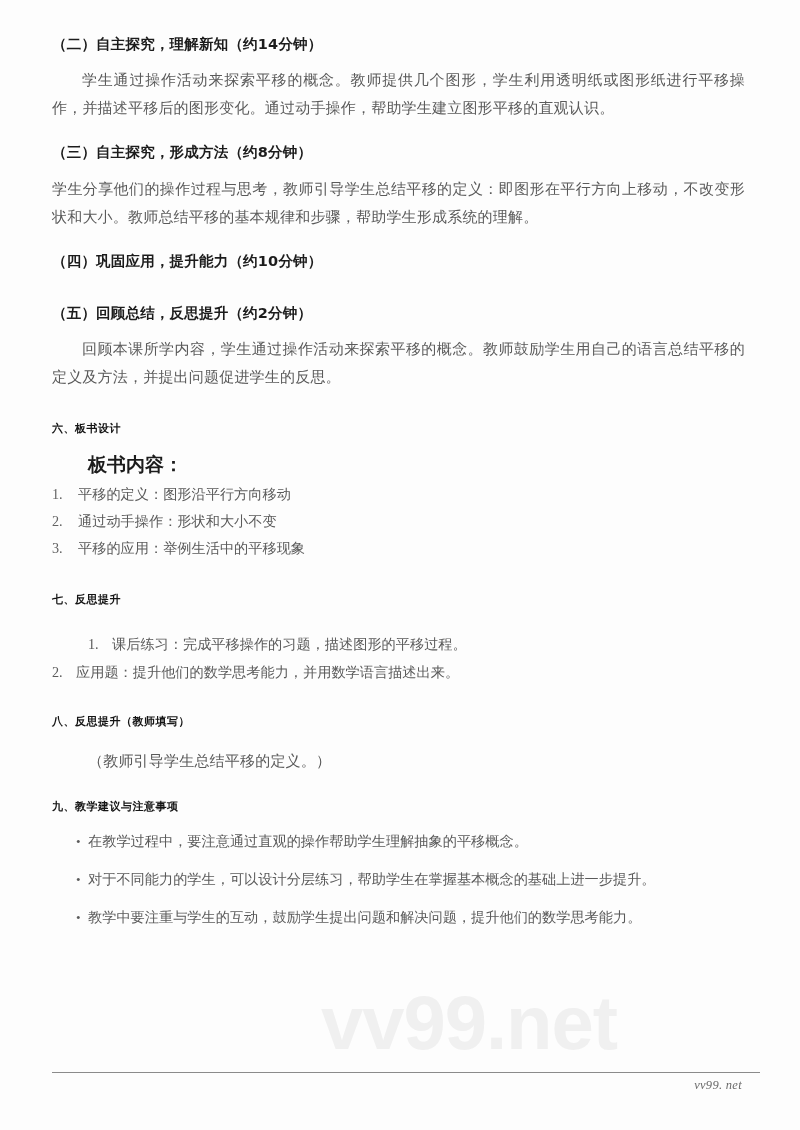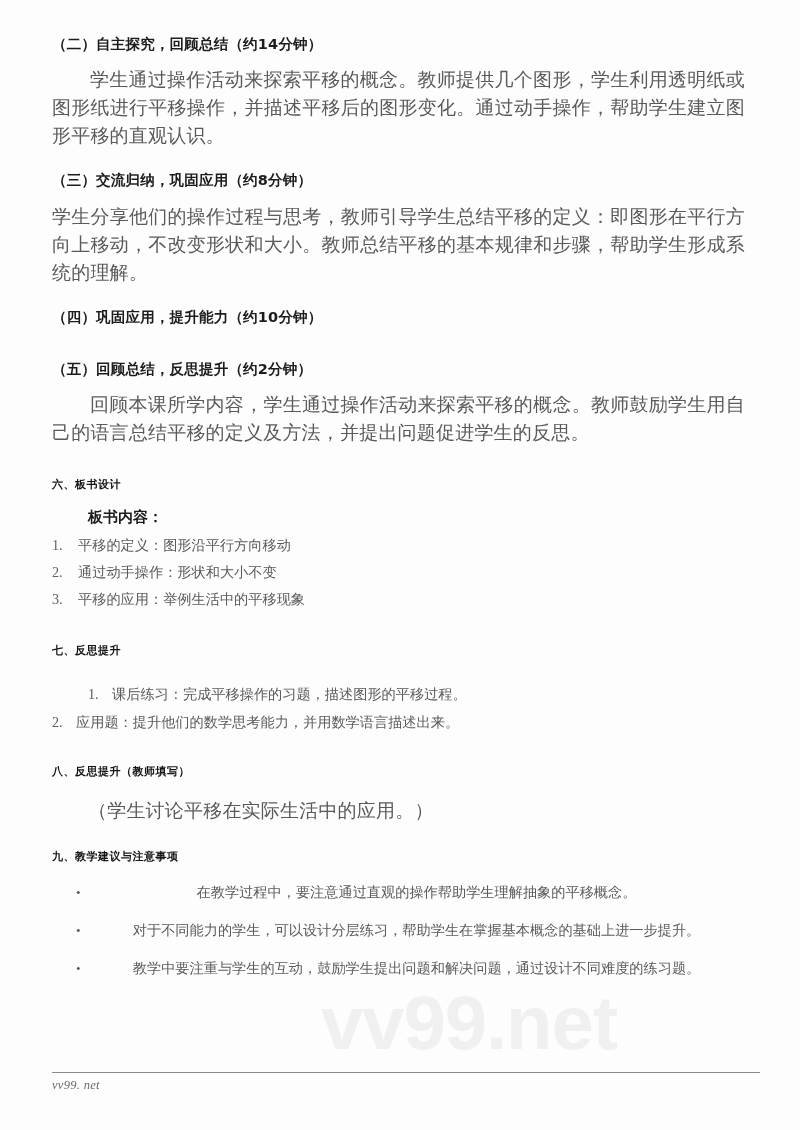--- a/index.html
+++ b/index.html
@@ -58,29 +58,29 @@
     font-size: 14.5px;
     color: #1c1c1c;
     margin: 0;
     padding: 0;
     line-height: 1.4;
     letter-spacing: 0.2px;
   }
   .h-minor {
     font-family: "DejaVu Sans", "Liberation Sans", sans-serif;
     font-weight: bold;
+    font-size: 19px;
+    color: #1c1c1c;
+    margin: 0;
+    padding: 0;
+    line-height: 1.4;
+  }
+  
+  .para {
     font-size: 15px;
-    color: #1c1c1c;
-    margin: 0;
-    padding: 0;
-    line-height: 1.4;
-  }
-  
-  .para {
-    font-size: 19px;
     color: #5a5a5a;
     line-height: 28px;
     margin: 0;
     padding: 0;
     text-align: justify;
     text-justify: inter-ideograph;
     letter-spacing: 0.2px;
   }
   .para.indent {
     text-indent: 2em;
@@ -142,21 +142,20 @@
     margin-bottom: 15px;
   }
   .bullet-list li .dot {
     flex: 0 0 12px;
     width: 12px;
     color: #5a5a5a;
     font-size: 13px;
   }
   .bullet-list li .txt {
     flex: 1;
-    text-align: center;
   }
   
   .sp-4  { height: 4px; }
   .sp-12 { height: 12px; }
   .sp-14 { height: 14px; }
   .sp-16 { height: 16px; }
   .sp-18 { height: 18px; }
   .sp-20 { height: 20px; }
   .sp-22 { height: 22px; }
   .sp-24 { height: 24px; }
@@ -172,46 +171,47 @@
     top: 1072px;
     z-index: 3;
   }
   .footer-rule {
     height: 1px;
     background: #8b8b8b;
     width: 100%;
   }
   .footer-text {
     margin-top: 5px;
+    text-align: right;
     padding-right: 18px;
     font-family: "Liberation Serif", "DejaVu Serif", serif;
     font-style: italic;
     font-size: 12.5px;
     color: #6a6a6a;
     letter-spacing: 0.3px;
   }
 </style>
 </head>
 <body>
 
 <div class="page">
 
   <div class="watermark">vv99.net</div>
 
   <div class="content">
 
     <div class="sp-34"></div>
 
-    <div class="h-sub">（二）自主探究，回顾总结（约14分钟）</div>
+    <div class="h-sub">（二）自主探究，理解新知（约14分钟）</div>
     <div class="sp-12"></div>
     <p class="para indent">学生通过操作活动来探索平移的概念。教师提供几个图形，学生利用透明纸或图形纸进行平移操作，并描述平移后的图形变化。通过动手操作，帮助学生建立图形平移的直观认识。</p>
 
     <div class="sp-20"></div>
 
-    <div class="h-sub">（三）交流归纳，巩固应用（约8分钟）</div>
+    <div class="h-sub">（三）自主探究，形成方法（约8分钟）</div>
     <div class="sp-12"></div>
     <p class="para">学生分享他们的操作过程与思考，教师引导学生总结平移的定义：即图形在平行方向上移动，不改变形状和大小。教师总结平移的基本规律和步骤，帮助学生形成系统的理解。</p>
 
     <div class="sp-20"></div>
 
     <div class="h-sub">（四）巩固应用，提升能力（约10分钟）</div>
     <div class="sp-12"></div>
 
     <div class="sp-20"></div>
 
@@ -255,39 +255,39 @@
         <span class="num">2.</span>
         <span class="txt">应用题：提升他们的数学思考能力，并用数学语言描述出来。</span>
       </li>
     </ul>
 
     <div class="sp-28"></div>
 
     <div class="h-major">八、反思提升（教师填写）</div>
     <div class="sp-18"></div>
     <div class="indent-block">
-      <p class="para">（学生讨论平移在实际生活中的应用。）</p>
+      <p class="para">（教师引导学生总结平移的定义。）</p>
     </div>
 
     <div class="sp-24"></div>
 
     <div class="h-major">九、教学建议与注意事项</div>
     <div class="sp-16"></div>
     <ul class="bullet-list">
       <li>
         <span class="dot">•</span>
         <span class="txt">在教学过程中，要注意通过直观的操作帮助学生理解抽象的平移概念。</span>
       </li>
       <li>
         <span class="dot">•</span>
         <span class="txt">对于不同能力的学生，可以设计分层练习，帮助学生在掌握基本概念的基础上进一步提升。</span>
       </li>
       <li>
         <span class="dot">•</span>
-        <span class="txt">教学中要注重与学生的互动，鼓励学生提出问题和解决问题，通过设计不同难度的练习题。</span>
+        <span class="txt">教学中要注重与学生的互动，鼓励学生提出问题和解决问题，提升他们的数学思考能力。</span>
       </li>
     </ul>
 
   </div>
 
   <div class="footer">
     <div class="footer-rule"></div>
     <div class="footer-text">vv99. net</div>
   </div>
 

